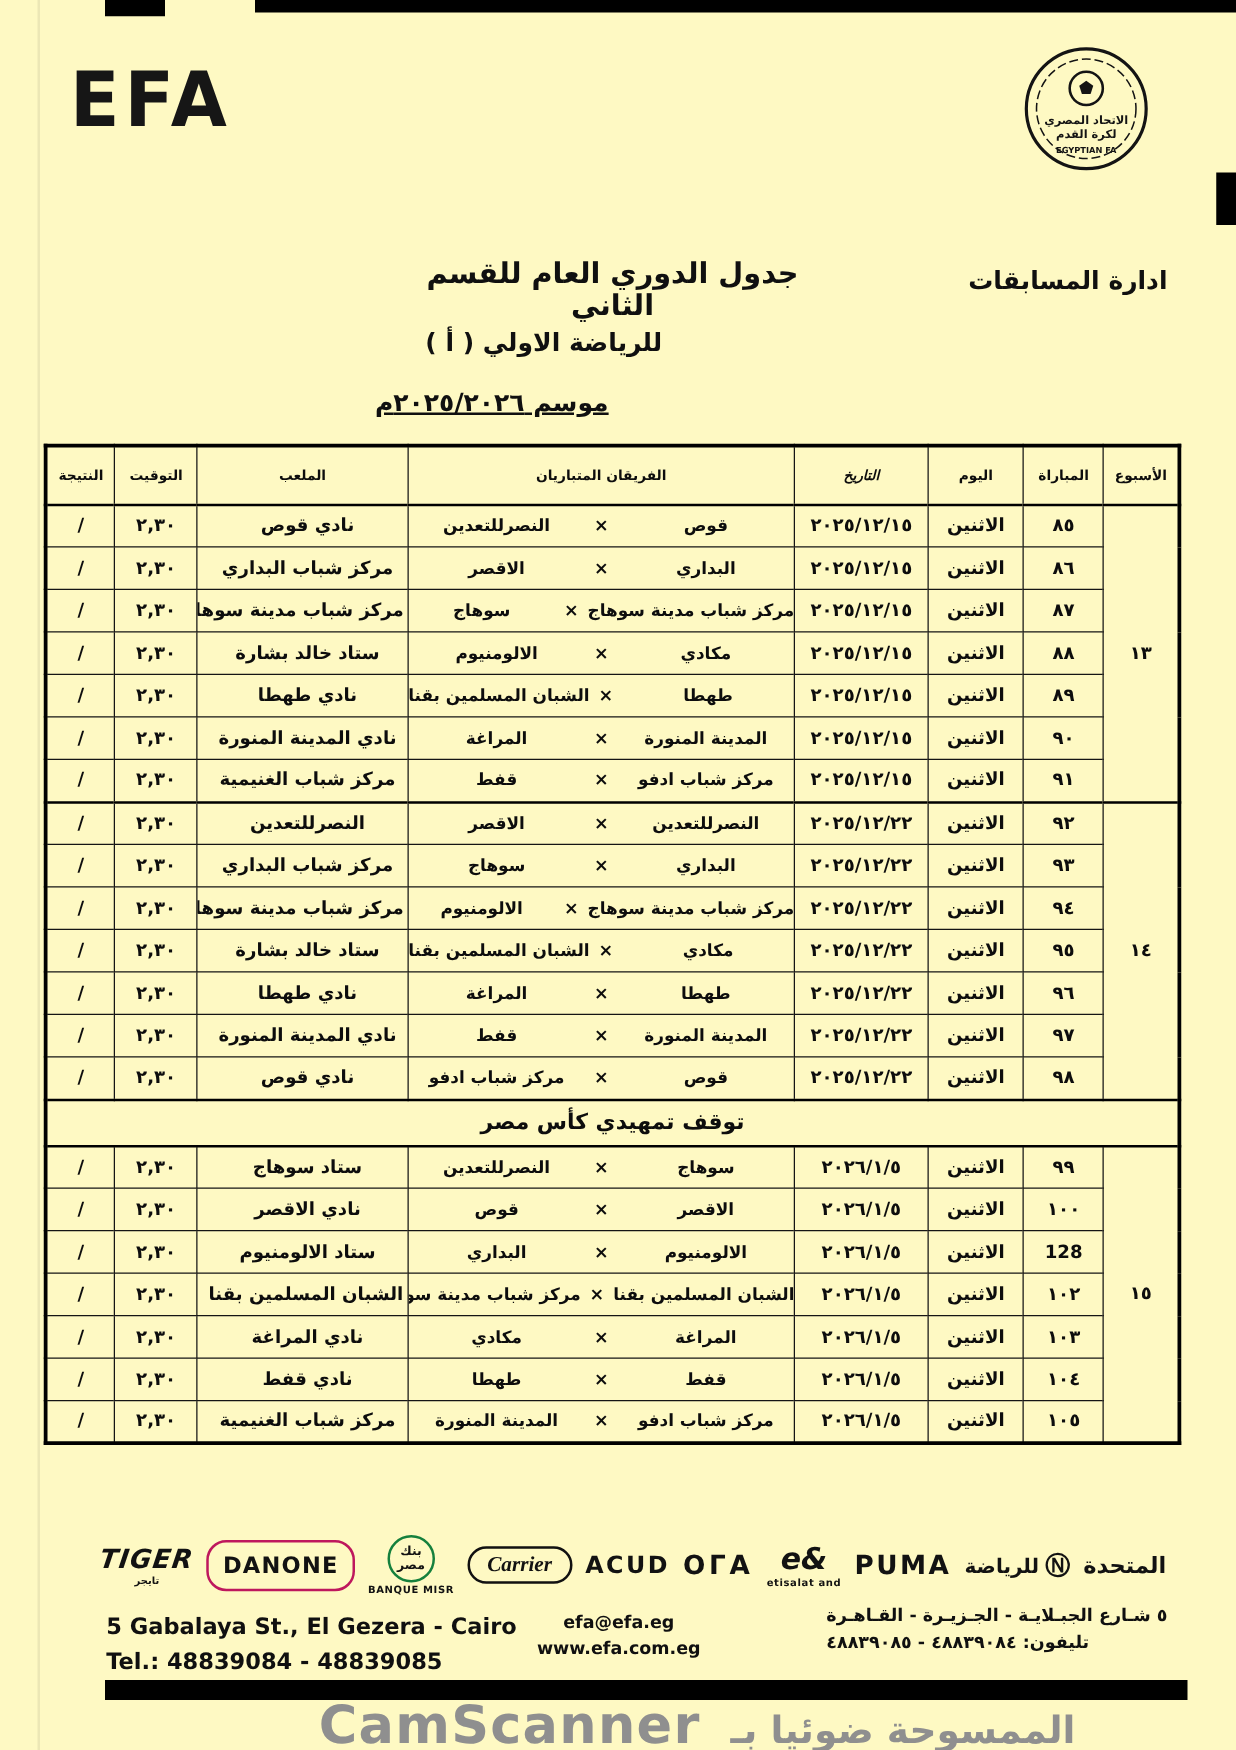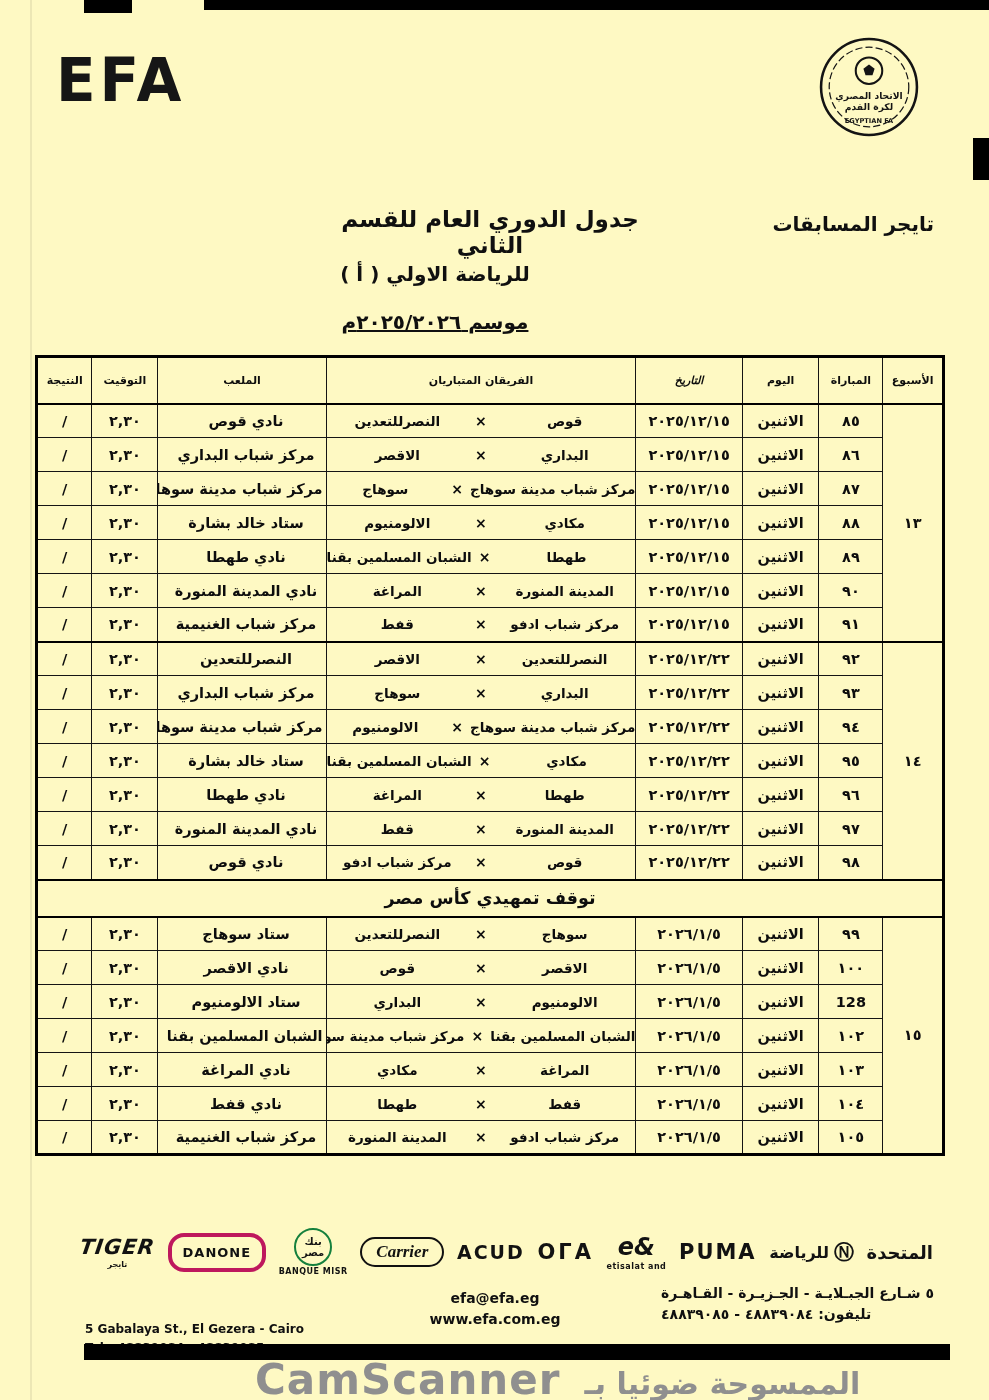--- a/index.html
+++ b/index.html
@@ -22,21 +22,21 @@
     font-size: 58px; font-weight: 900; letter-spacing: 4px; color: #161616;
     transform: scaleY(1.05);
   }
   .emblem { position: absolute; left: 818px; top: 36px; width: 102px; height: 102px; }
 
   .dept   { position: absolute; right: 55px; top: 212px; font-size: 20px; font-weight: bold; direction: rtl; }
   .title  { position: absolute; left: 320px; width: 340px; top: 206px; text-align: center;
             font-size: 23px; font-weight: bold; direction: rtl; }
   .group  { position: absolute; left: 300px; width: 270px; top: 262px; text-align: center;
             font-size: 20px; font-weight: bold; direction: rtl; }
-  .season { position: absolute; left: 300px; width: 270px; top: 310px; text-align: center;
+  .season { position: absolute; left: 300px; width: 270px; top: 310px; text-align: left;
             font-size: 20px; font-weight: bold; direction: rtl; text-decoration: underline; }
 
   table.sched {
     position: absolute; left: 35px; top: 355px; width: 910px;
     border-collapse: collapse; direction: rtl;
     border: 3px solid #000;
     table-layout: fixed;
   }
   .sched th, .sched td {
     border: 1px solid #151515; text-align: center; vertical-align: middle;
@@ -59,35 +59,35 @@
                    border-bottom: 2.5px solid #000; }
 
   .sponsors {
     position: absolute; left: 80px; right: 56px; top: 1224px; height: 56px;
     display: flex; align-items: center; justify-content: space-between; direction: ltr;
   }
   .sponsor { display: flex; flex-direction: column; align-items: center; gap: 1px;
              color: #121212; font-weight: bold; }
   .sponsor .sub { font-size: 8px; letter-spacing: 0.5px; }
   .sp-tiger .lbl { font-style: italic; font-size: 21px; letter-spacing: 1px; transform: skewX(-8deg); }
-  .sp-danone .lbl { border: 4px solid #be185d; border-radius: 16px; padding: 8px 11px; font-size: 13px; letter-spacing: 1px; }
+  .sp-danone .lbl { border: 2px solid #be185d; border-radius: 16px; padding: 8px 11px; font-size: 18px; letter-spacing: 1px; }
   .sp-banque .lbl { width: 38px; height: 38px; border: 2px solid #15803d; border-radius: 50%;
                     display: flex; align-items: center; justify-content: center; font-size: 10px; direction: rtl; text-align: center; }
   .sp-carrier .lbl { border: 2px solid #111; border-radius: 18px; padding: 3px 14px;
                      font-family: "Liberation Serif", serif; font-style: italic; font-size: 17px; }
   .sp-acud .lbl { font-size: 19px; letter-spacing: 2px; }
   .sp-ora .lbl { font-size: 21px; letter-spacing: 3px; }
   .sp-eand .lbl { font-size: 24px; font-style: italic; }
   .sp-puma .lbl { font-size: 21px; letter-spacing: 2px; }
   .sp-sport { flex-direction: row; gap: 5px; align-items: center; direction: rtl; }
   .sp-sport .icon { font-size: 20px; }
   .sp-sport .lbl { font-size: 16px; }
   .sp-united .lbl { font-size: 18px; }
 
-  .footer-en { position: absolute; left: 85px; top: 1320px; font-size: 12px; font-weight: bold; line-height: 1.55; }
+  .footer-en { position: absolute; left: 85px; top: 1288px; font-size: 18px; font-weight: bold; line-height: 1.55; }
   .footer-mid { position: absolute; left: 415px; top: 1288px; width: 160px; text-align: center;
                 font-size: 14px; font-weight: bold; line-height: 1.5; }
   .footer-ar { position: absolute; right: 55px; top: 1283px; direction: rtl; text-align: left;
                font-size: 14px; font-weight: bold; line-height: 1.5; }
 
   .watermark {
     position: absolute; left: 255px; top: 1355px; z-index: 1;
     display: flex; align-items: baseline; gap: 24px; color: #8f8f8f; direction: ltr;
   }
   .watermark .wm-latin { font-size: 42px; font-weight: bold; letter-spacing: 1px; }
@@ -108,21 +108,21 @@
   <svg class="emblem" viewBox="0 0 100 100">
     <circle cx="50" cy="50" r="47" fill="none" stroke="#141414" stroke-width="2.5"></circle>
     <circle cx="50" cy="50" r="39" fill="none" stroke="#141414" stroke-width="1.2" stroke-dasharray="7 3"></circle>
     <circle cx="50" cy="34" r="13" fill="none" stroke="#141414" stroke-width="2"></circle>
     <path d="M50 28 l5.5 4 -2.1 6.5 h-6.8 l-2.1 -6.5 z" fill="#141414"></path>
     <text x="50" y="62" text-anchor="middle" font-size="9" font-weight="bold" fill="#141414">الاتحاد المصري</text>
     <text x="50" y="73" text-anchor="middle" font-size="9" font-weight="bold" fill="#141414">لكرة القدم</text>
     <text x="50" y="85" text-anchor="middle" font-size="6.5" font-weight="bold" fill="#141414">EGYPTIAN FA</text>
   </svg>
 
-  <div class="dept">تايجر المسابقات</div>
+  <div class="dept">ادارة المسابقات</div>
   <div class="title">جدول الدوري العام للقسم الثاني</div>
   <div class="group">للرياضة الاولي ( أ )</div>
   <div class="season">موسم ٢٠٢٥/٢٠٢٦م</div>
 
   <table class="sched" dir="rtl">
     <thead>
       <tr>
         <th class="col-week">الأسبوع</th>
         <th class="col-match">المباراة</th>
         <th class="col-day">اليوم</th>

